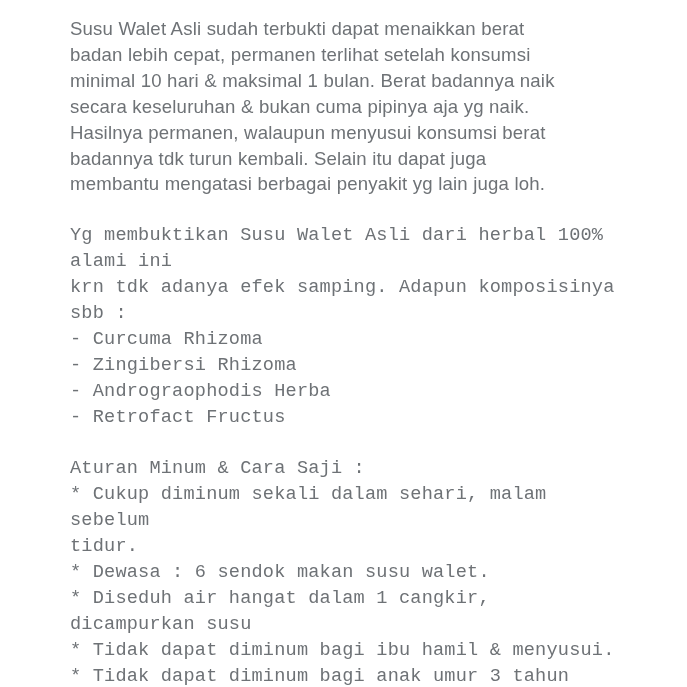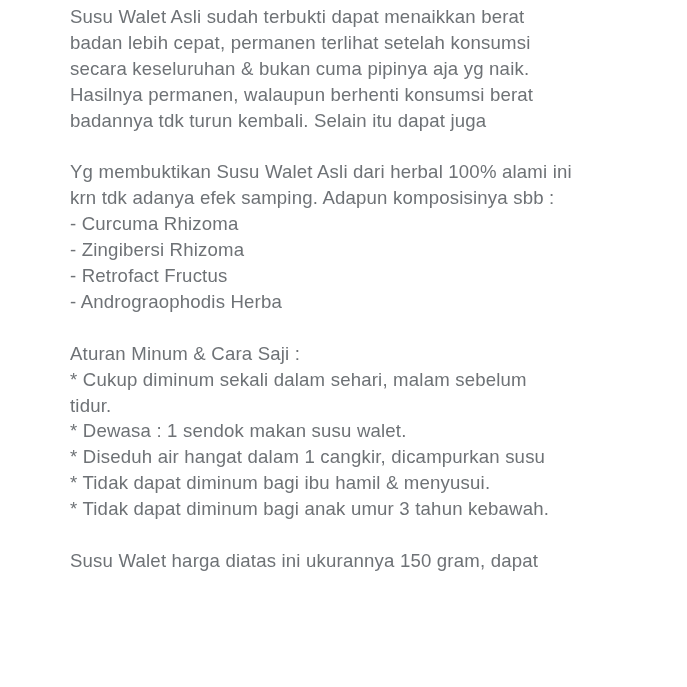--- a/index.html
+++ b/index.html
@@ -12,70 +12,73 @@
     height: 687px;
     background: #fefefe;
     font-family: "Liberation Sans", "DejaVu Sans", sans-serif;
     overflow: hidden;
   }
   .page {
     box-sizing: border-box;
     width: 687px;
     height: 687px;
     background: #ffffff;
-    padding: 4px 62px 0 70px;
+    padding: 16px 62px 0 70px;
   }
   .doc-body {
     color: #6e7276;
     font-size: 18.6px;
     line-height: 25.9px;
     letter-spacing: 0.01em;
     font-weight: 400;
     -webkit-font-smoothing: antialiased;
   }
   .block {
     margin: 0;
   }
   
   .block + .block {
     margin-top: 25.9px;
+    font-family: Liberation Mono, monospace;
   }
   .line {
     margin: 0;
     white-space: pre-wrap;
   }
 </style>
 </head>
 <body>
 
 <div class="page" style="background: rgb(255, 255, 255);">
   <div class="doc-body" style="color: rgb(110, 114, 118);">
 
     <div class="block">
       <p class="line">Susu Walet Asli sudah terbukti dapat menaikkan berat</p>
       <p class="line">badan lebih cepat, permanen terlihat setelah konsumsi</p>
+      <p class="line">minimal 10 hari &amp; maksimal 1 bulan. Berat badannya naik</p>
       <p class="line">secara keseluruhan &amp; bukan cuma pipinya aja yg naik.</p>
-      <p class="line">Hasilnya permanen, walaupun berhenti konsumsi berat</p>
+      <p class="line">Hasilnya permanen, walaupun menyusui konsumsi berat</p>
       <p class="line">badannya tdk turun kembali. Selain itu dapat juga</p>
+      <p class="line">membantu mengatasi berbagai penyakit yg lain juga loh.</p>
     </div>
 
     <div class="block">
       <p class="line">Yg membuktikan Susu Walet Asli dari herbal 100% alami ini</p>
       <p class="line">krn tdk adanya efek samping. Adapun komposisinya sbb :</p>
       <p class="line">- Curcuma Rhizoma</p>
       <p class="line">- Zingibersi Rhizoma</p>
+      <p class="line">- Andrograophodis Herba</p>
       <p class="line">- Retrofact Fructus</p>
-      <p class="line">- Andrograophodis Herba</p>
     </div>
 
     <div class="block">
       <p class="line">Aturan Minum &amp; Cara Saji :</p>
       <p class="line">* Cukup diminum sekali dalam sehari, malam sebelum</p>
       <p class="line">tidur.</p>
-      <p class="line">* Dewasa : 1 sendok makan susu walet.</p>
+      <p class="line">* Dewasa : 6 sendok makan susu walet.</p>
       <p class="line">* Diseduh air hangat dalam 1 cangkir, dicampurkan susu</p>
       <p class="line">* Tidak dapat diminum bagi ibu hamil &amp; menyusui.</p>
       <p class="line">* Tidak dapat diminum bagi anak umur 3 tahun kebawah.</p>
     </div>
 
     <div class="block">
       <p class="line">Susu Walet harga diatas ini ukurannya 150 gram, dapat</p>
 
     </div>
 

